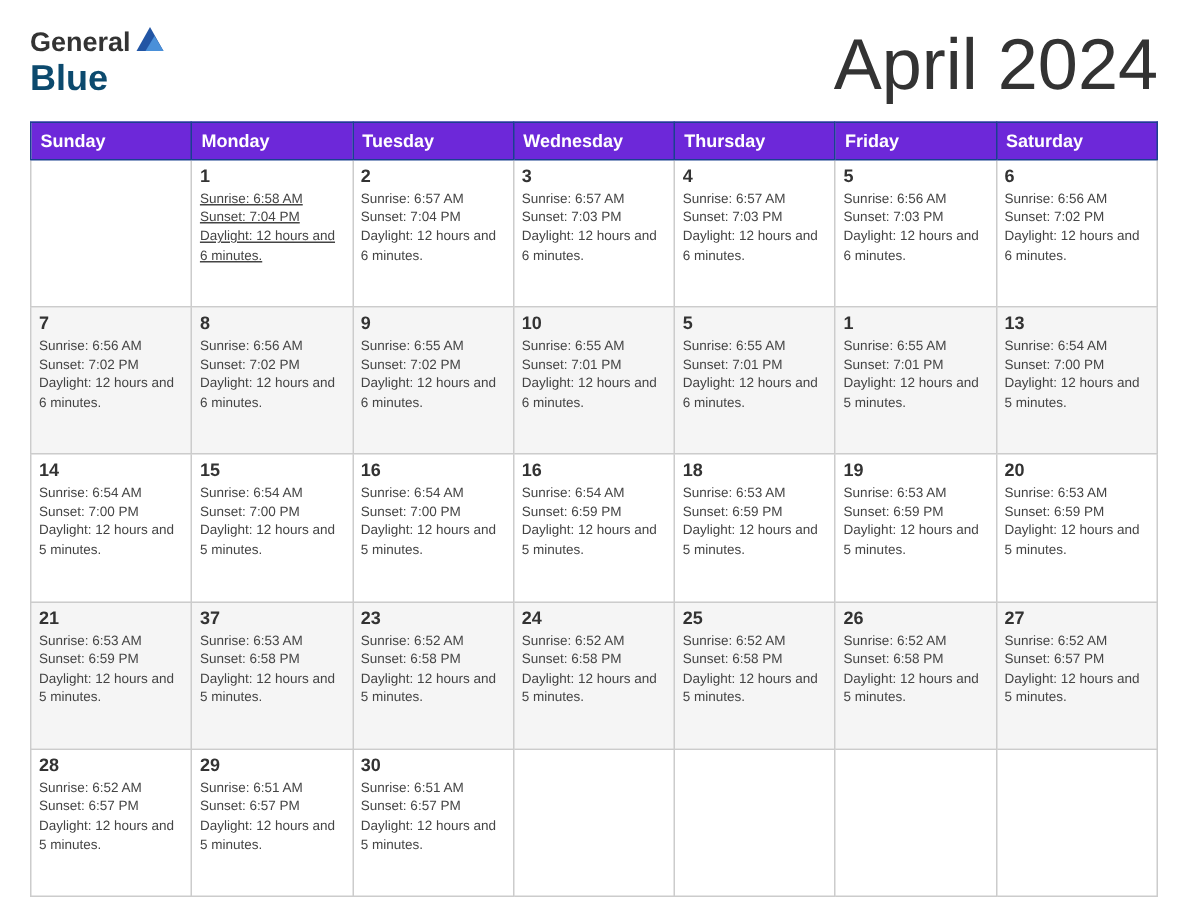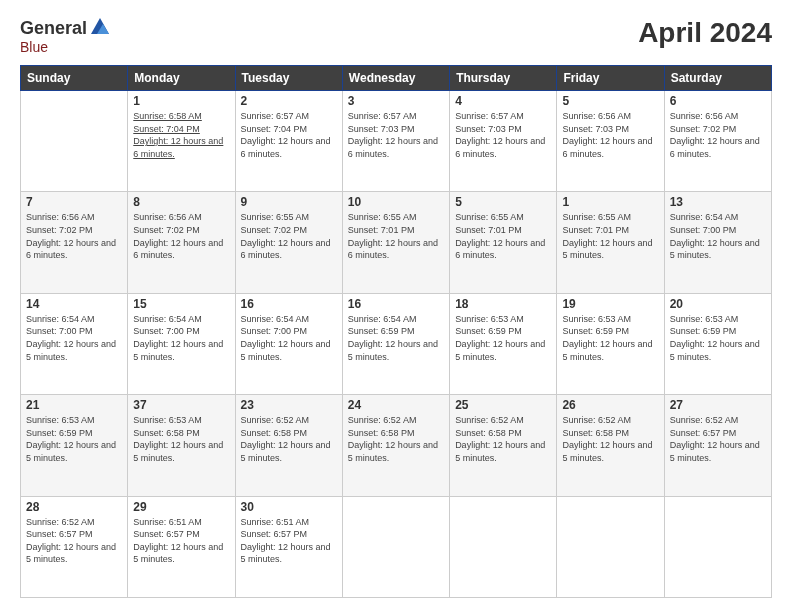--- a/index.html
+++ b/index.html
@@ -31,50 +31,50 @@
     .logo-text {
       display: flex;
       align-items: center;
     }
     .logo-general {
       font-size: 18px;
       font-weight: bold;
       color: #333;
     }
     .logo-blue {
-      font-size: 14px;
-      font-weight: normal;
-      color: #7f1d1d;
+      font-size: 24px;
+      font-weight: bold;
+      color: #0c4a6e;
     }
     .logo-icon {
       width: 22px;
       height: 22px;
       margin-left: 2px;
       margin-top: -4px;
     }
     .title-block {
       text-align: right;
     }
     .title-month {
-      font-size: 28px;
-      font-weight: bold;
+      font-size: 48px;
+      font-weight: normal;
       color: #333;
       line-height: 1.1;
     }
     .title-location {
       font-size: 16px;
       color: #555;
     }
     .calendar-table {
       width: 100%;
       border-collapse: collapse;
       flex: 1;
     }
     .calendar-table th {
-      background-color: #404040;
+      background-color: #6d28d9;
       color: #fff;
       font-size: 12px;
       font-weight: bold;
       padding: 5px 6px;
       text-align: left;
       border: 1px solid #1a4090;
     }
     .calendar-table td {
       vertical-align: top;
       border: 1px solid #ccc;

